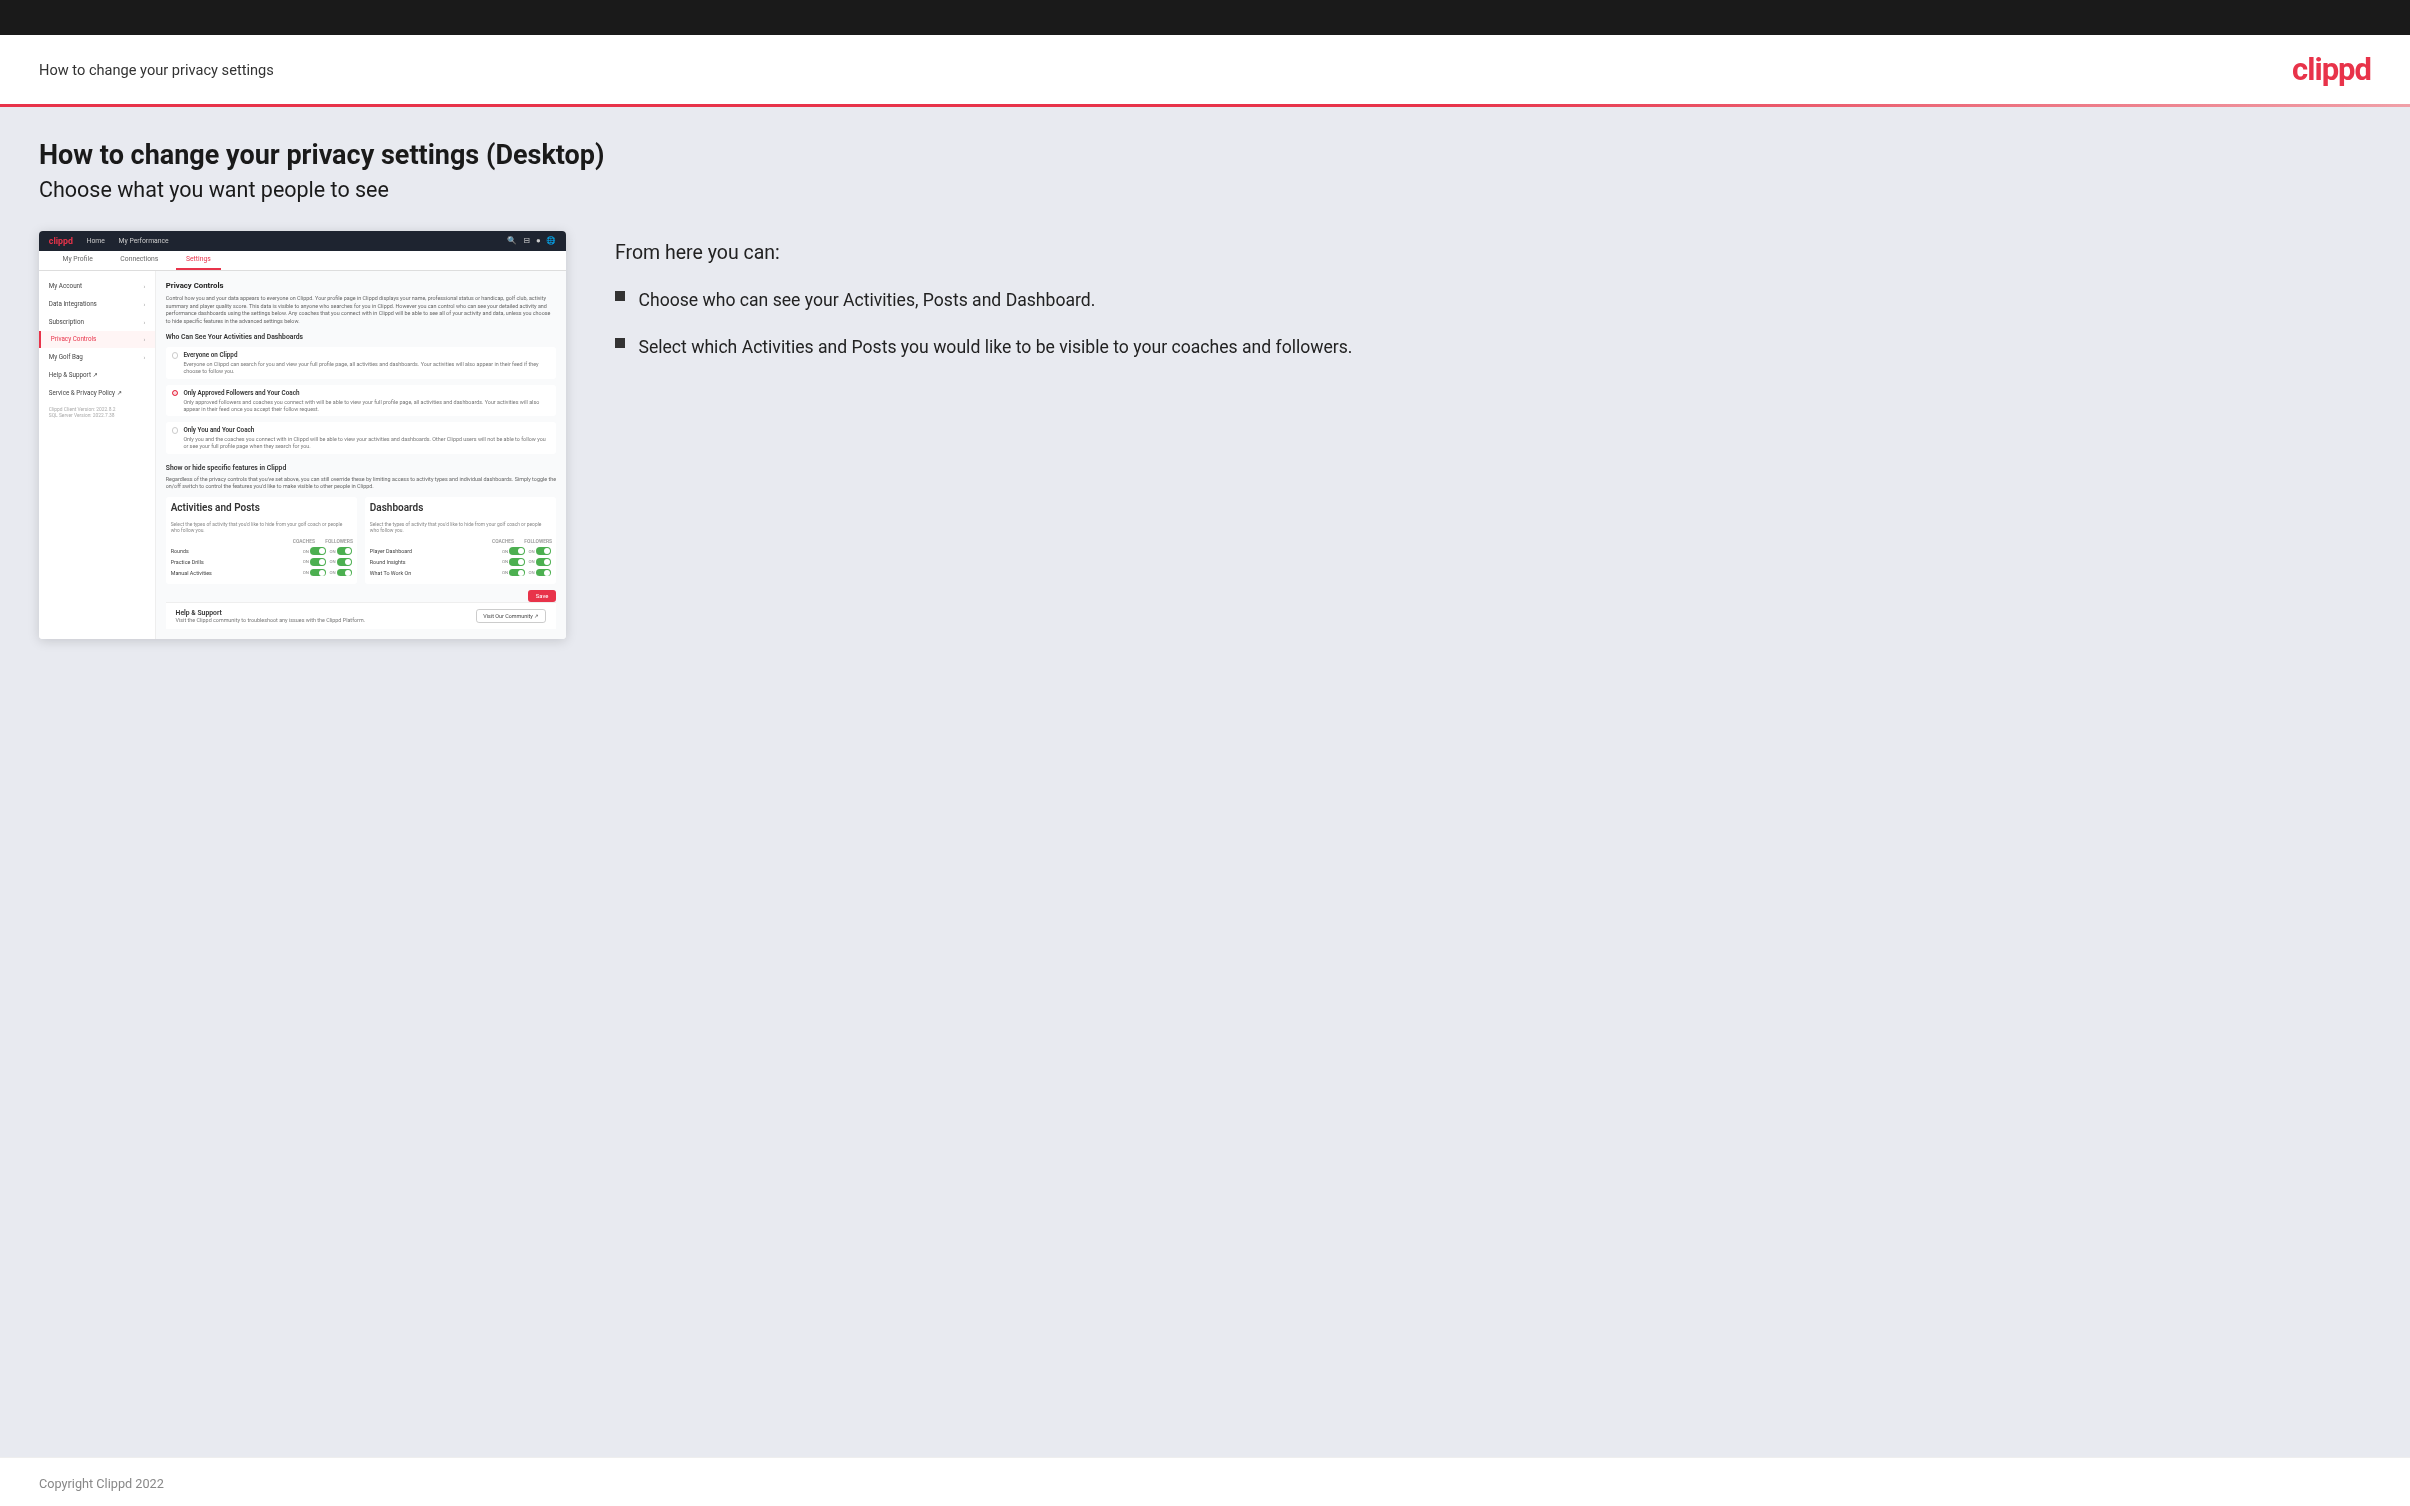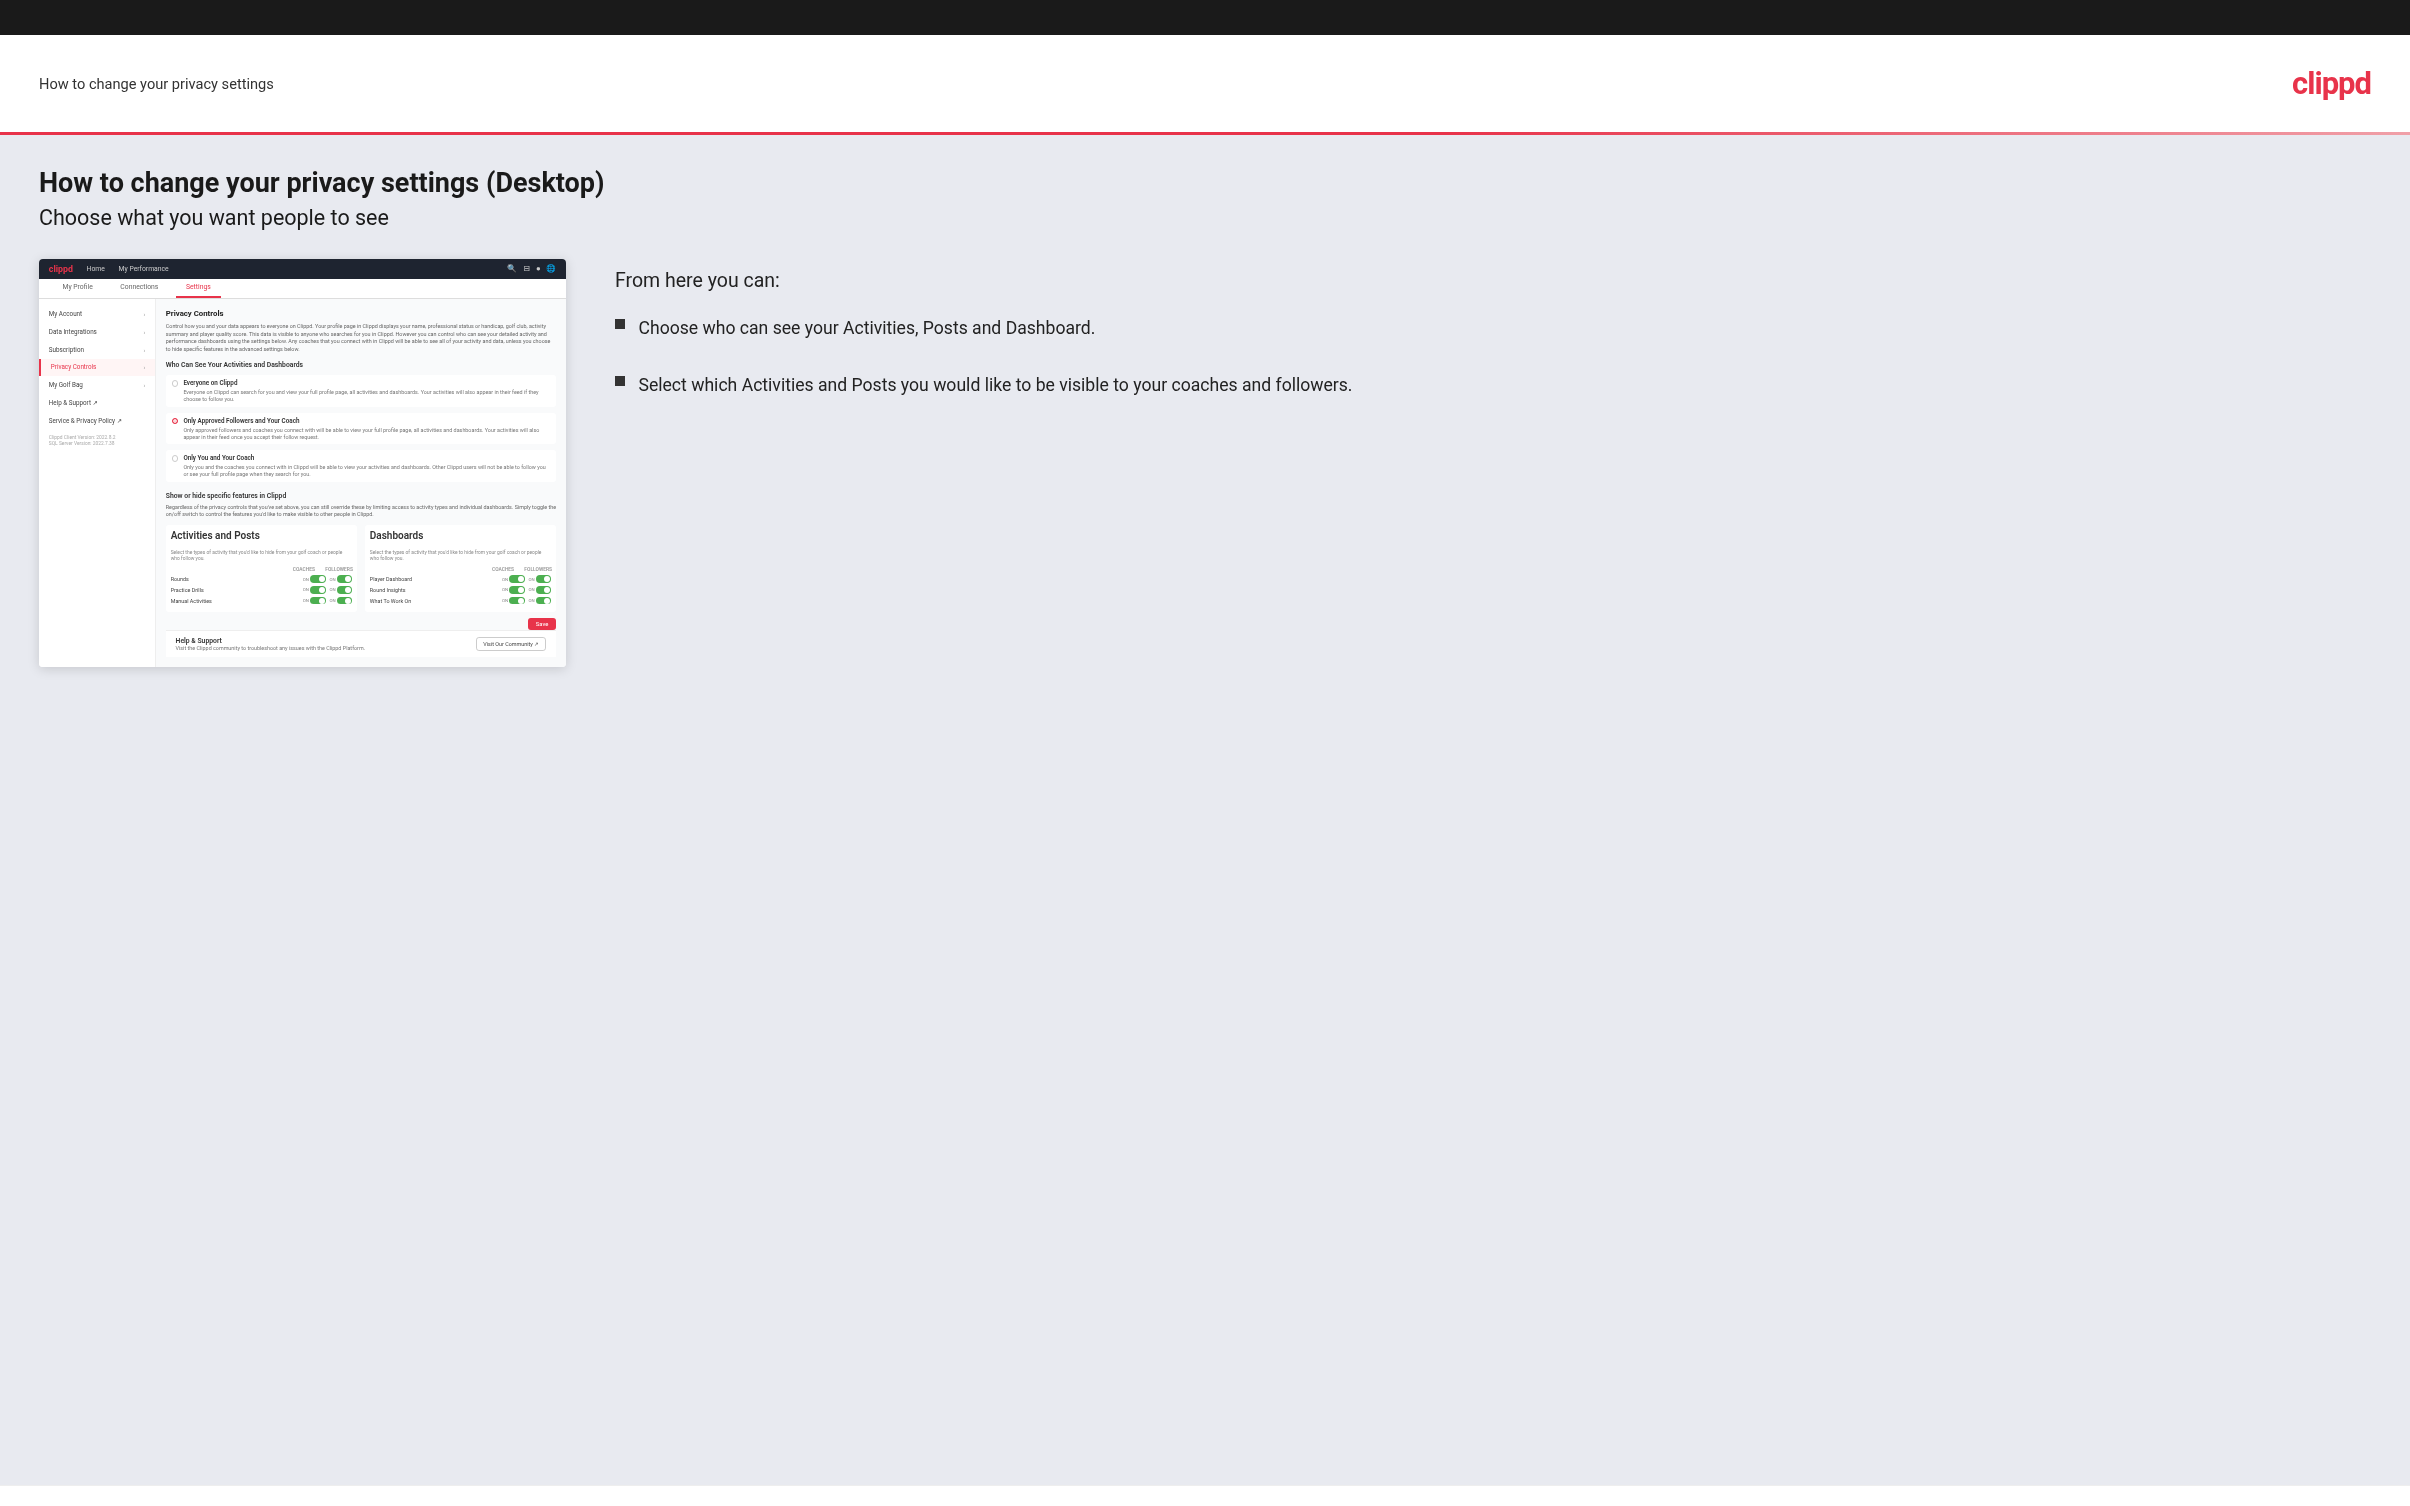--- a/index.html
+++ b/index.html
@@ -15,21 +15,21 @@
       background: #1a1a1a;
       height: 35px;
       width: 100%;
     }
 
     
     .header {
       display: flex;
       align-items: center;
       justify-content: space-between;
-      padding: 30px 39px;
+      padding: 16px 39px;
       background: #fff;
     }
     .header-title {
       font-size: 14.6px;
       color: #333;
       font-weight: 400;
     }
     .logo {
       font-size: 31px;
       font-weight: 700;
@@ -373,21 +373,21 @@
       font-size: 19.5px;
       font-weight: 400;
       color: #222;
       margin-bottom: 23.4px;
     }
 
     .bullet-list {
       list-style: none;
       display: flex;
       flex-direction: column;
-      gap: 31px;
+      gap: 21px;
     }
     .bullet-item {
       display: flex;
       align-items: flex-start;
       gap: 13.7px;
     }
     .bullet-square {
       width: 9.8px;
       height: 9.8px;
       background: #333;

